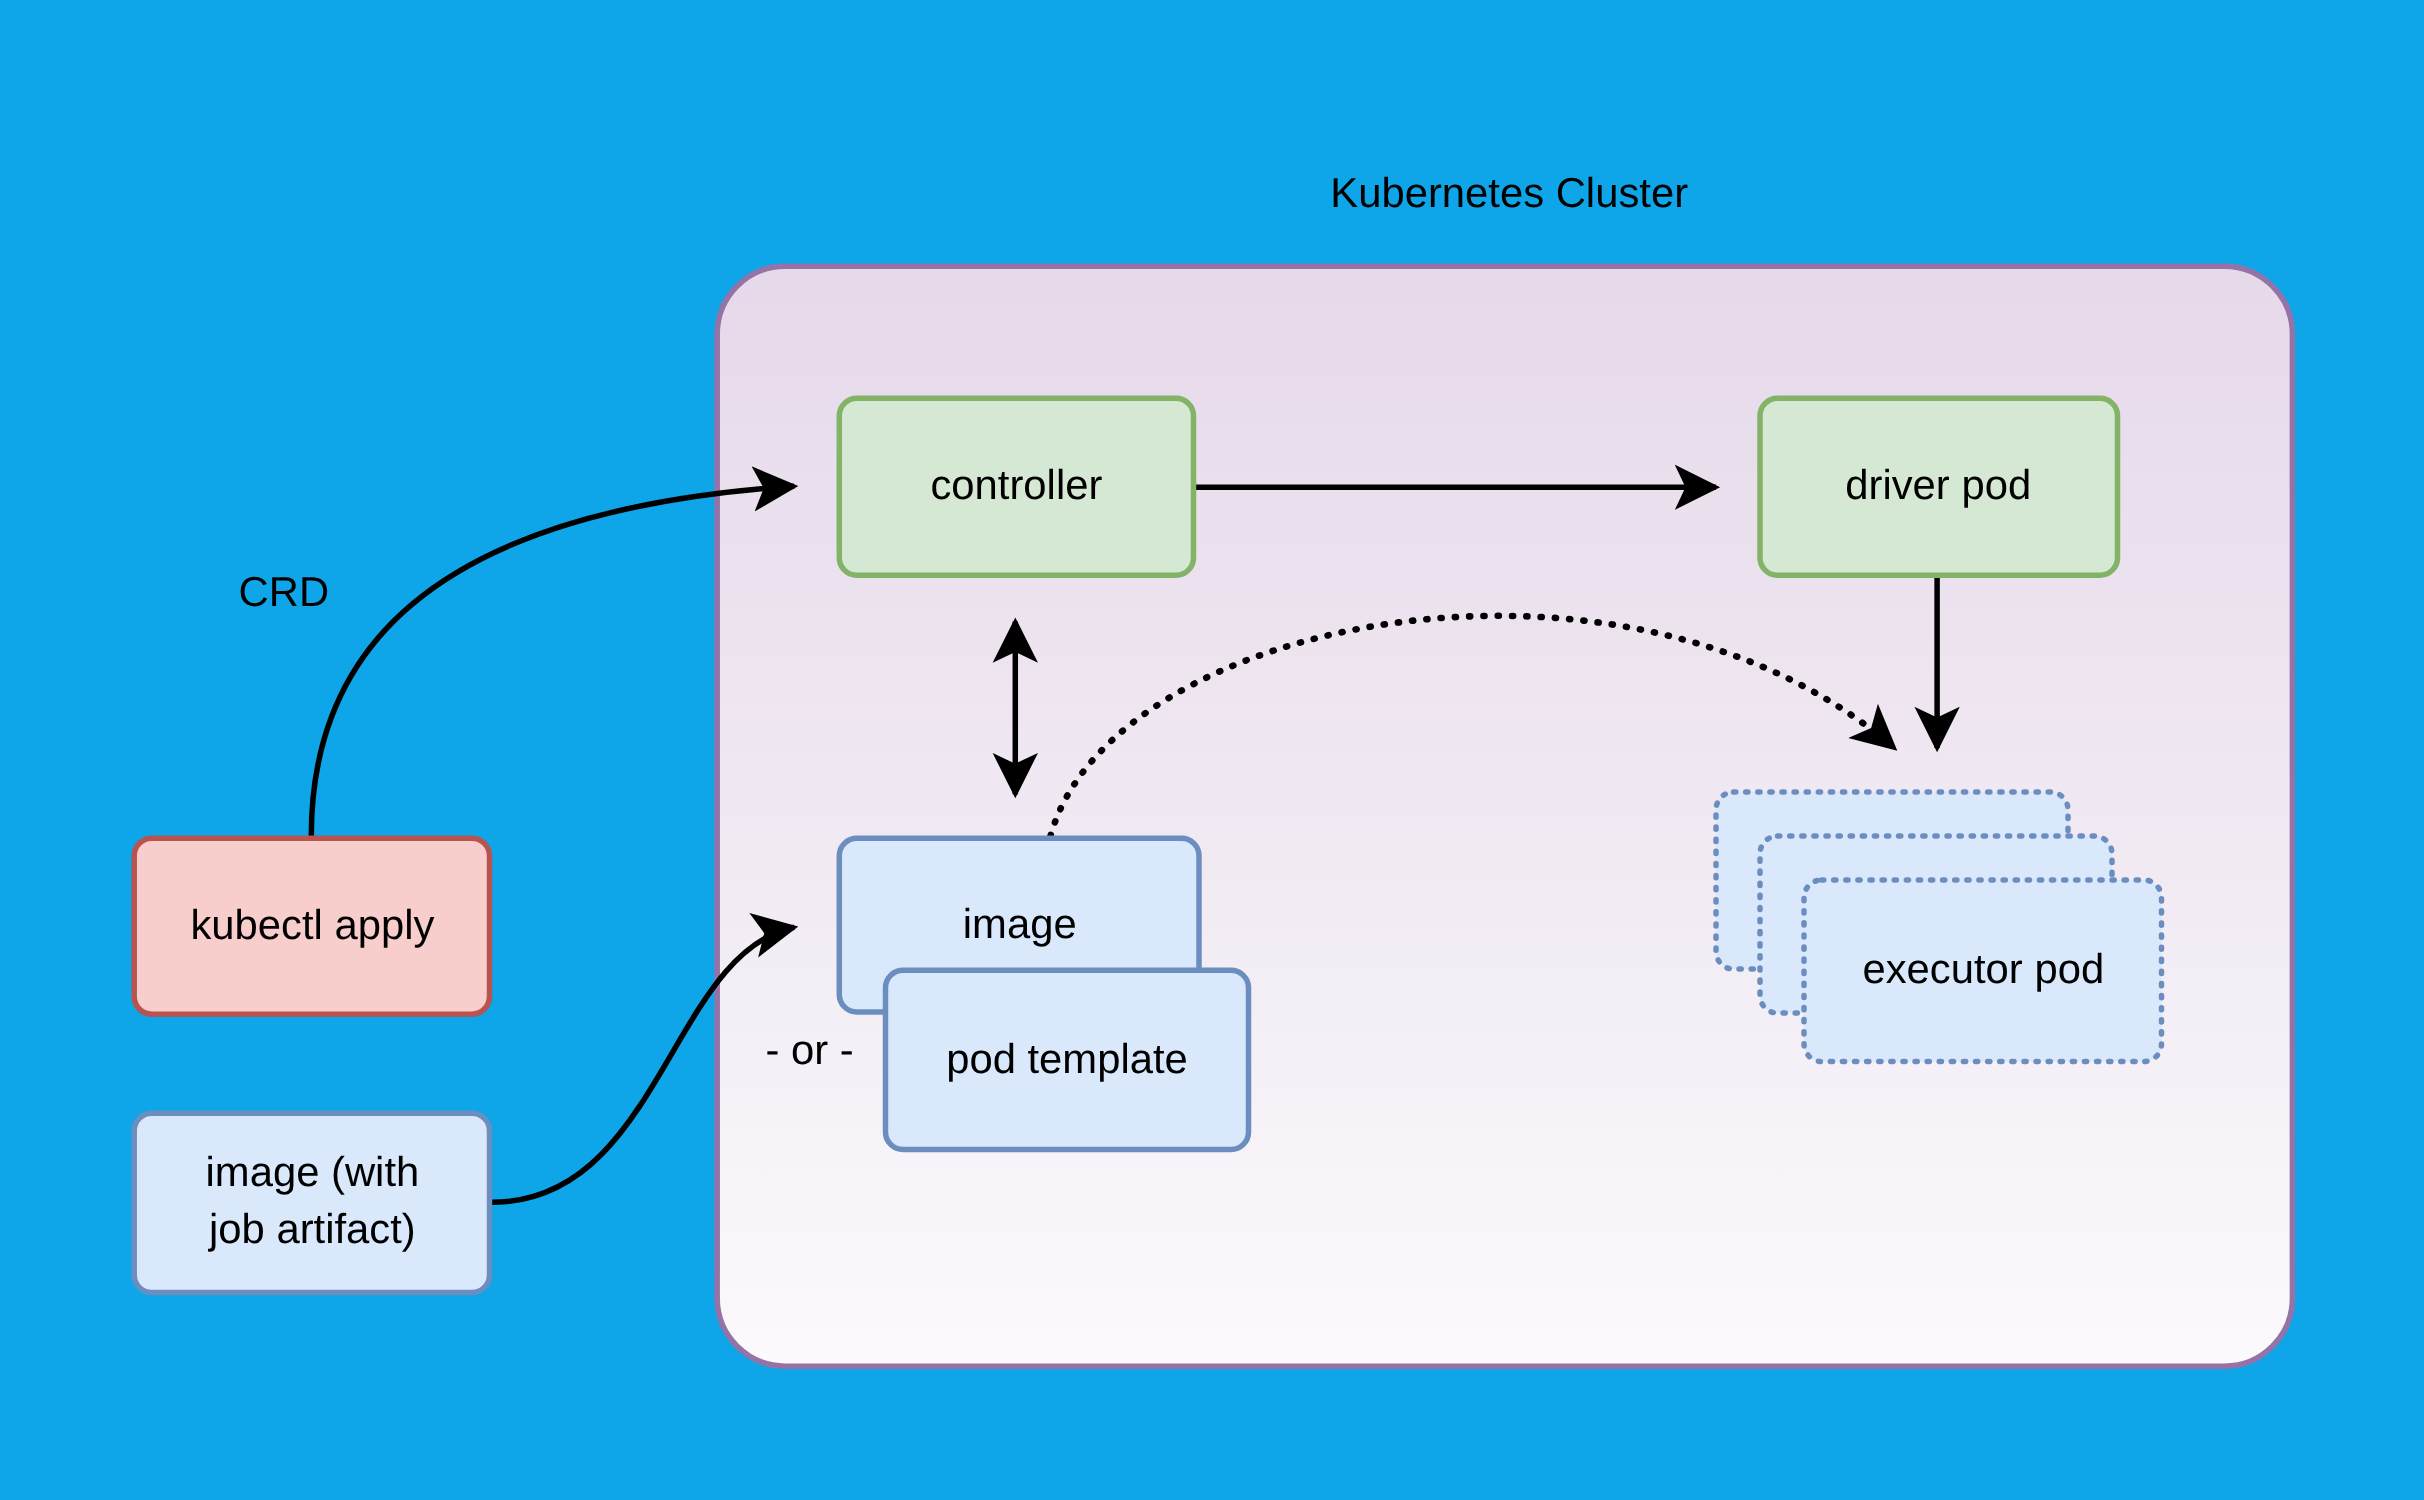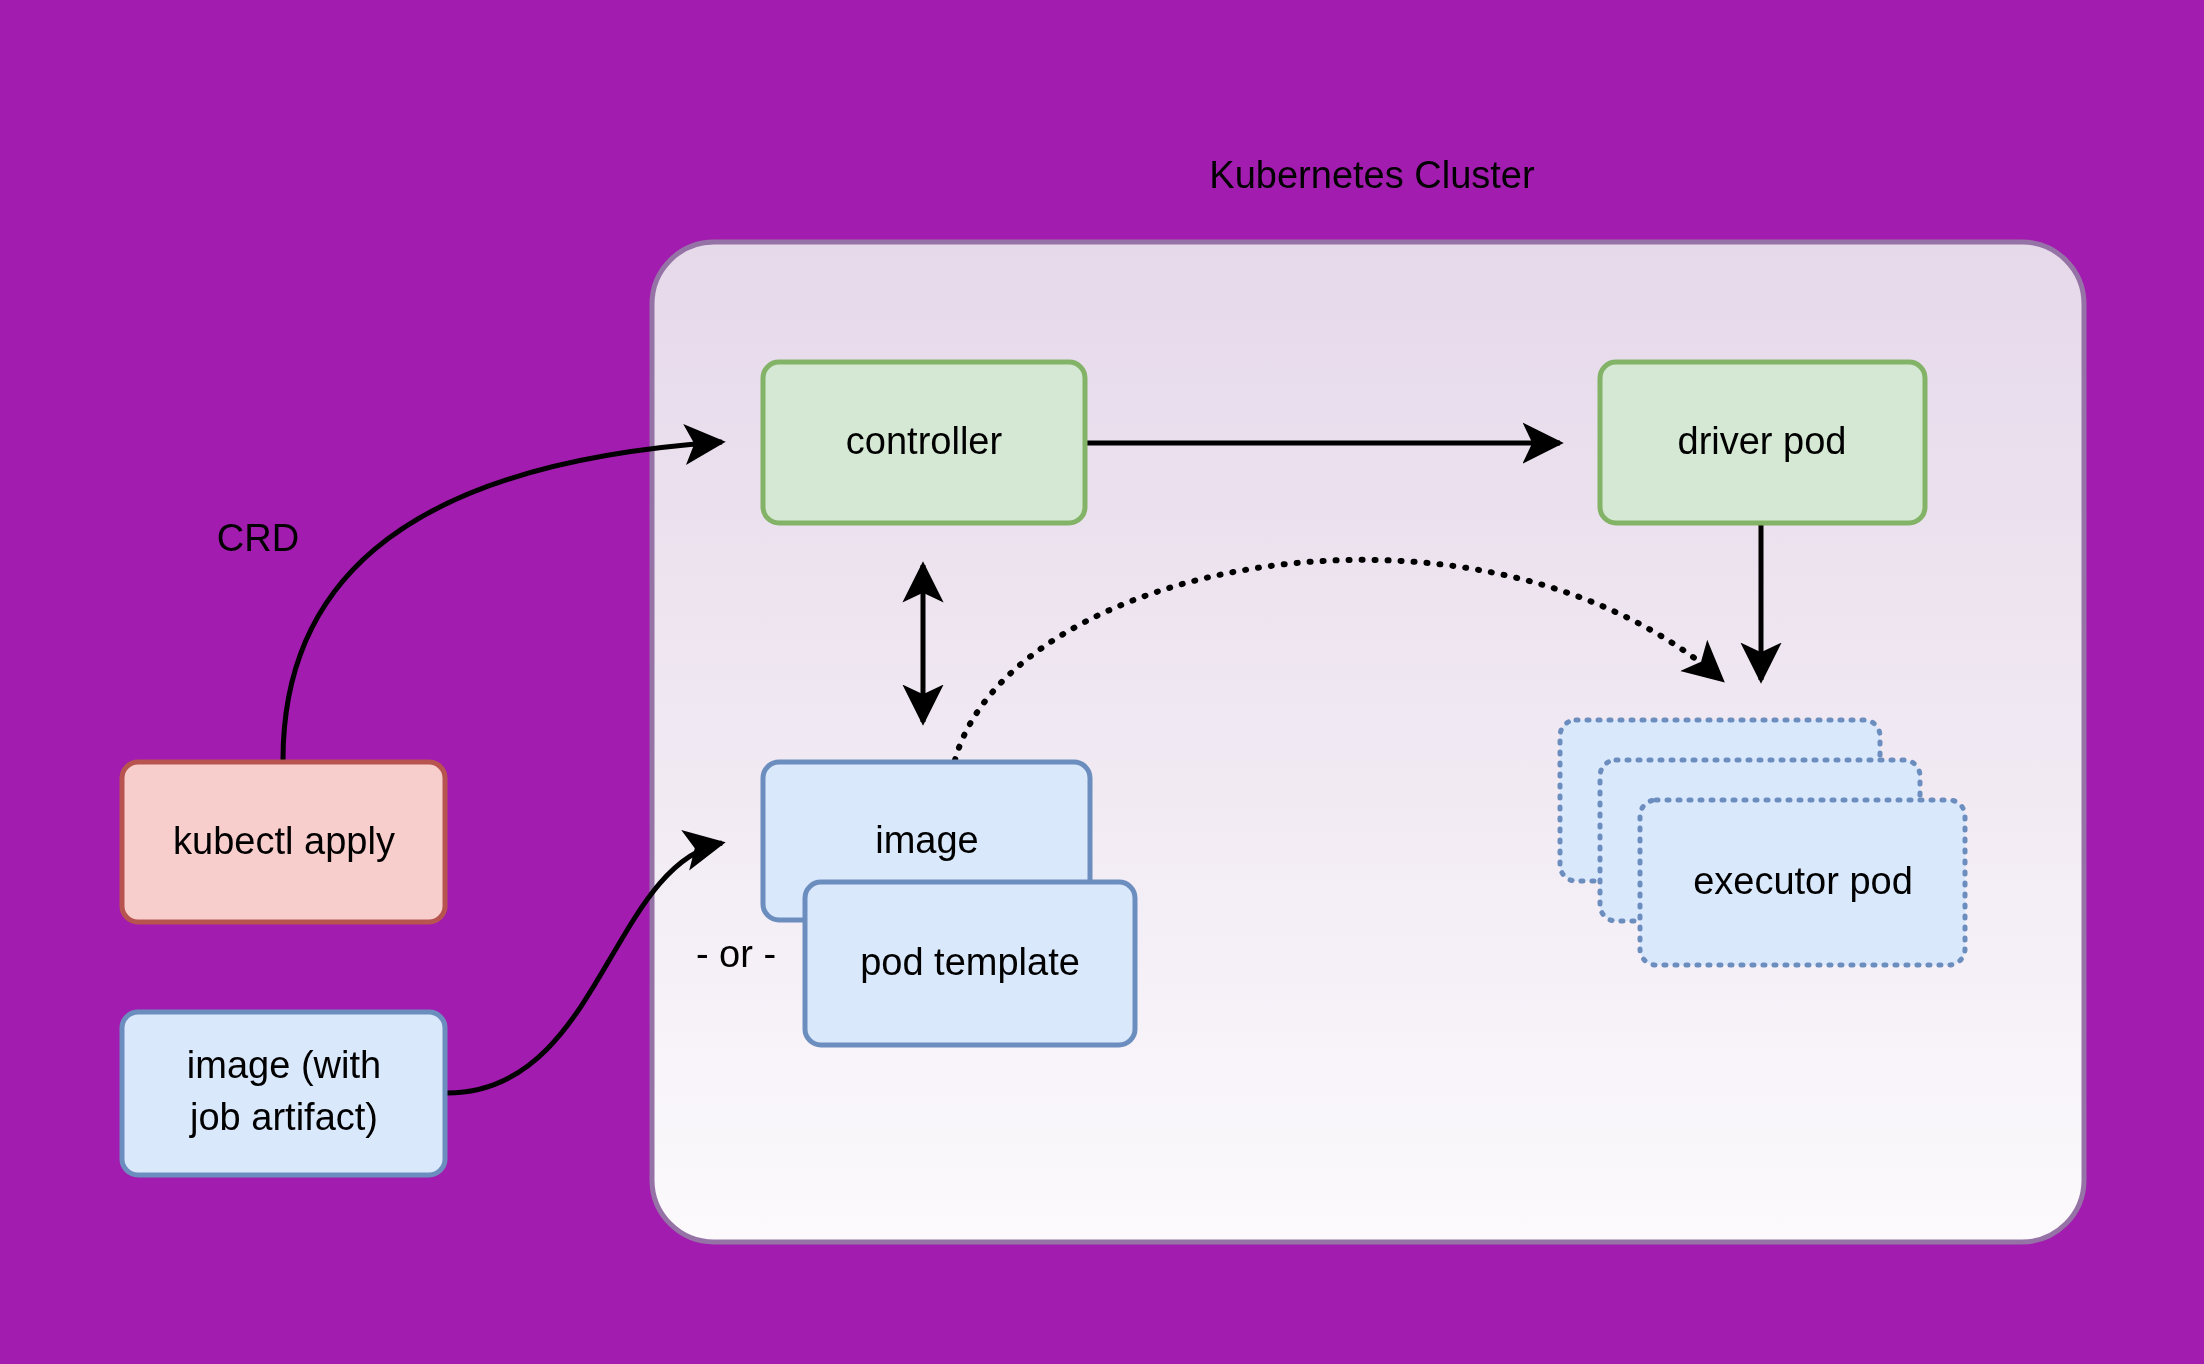--- a/index.html
+++ b/index.html
@@ -10,21 +10,21 @@
   body {
     width: 2204px;
     height: 1364px;
     overflow: hidden;
     font-family: "Liberation Sans", sans-serif;
   }
   #stage {
     position: relative;
     width: 2204px;
     height: 1364px;
-    background: #a21caf;
+    background: #0ea5e9;
   }
   svg.diagram {
     position: absolute;
     left: 0;
     top: 0;
     width: 2204px;
     height: 1364px;
     display: block;
   }
   .node-text {

